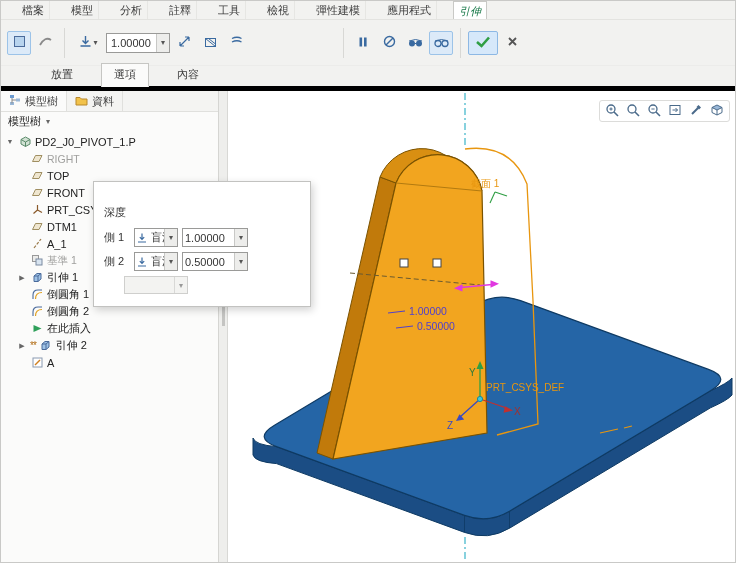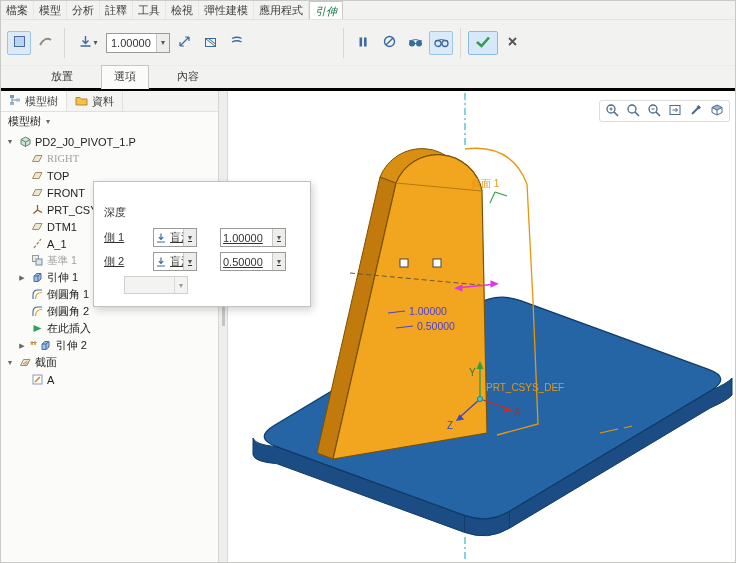--- a/index.html
+++ b/index.html
@@ -2,35 +2,35 @@
 <html><head>
 <meta charset="utf-8">
 <style>
   *{box-sizing:border-box;margin:0;padding:0;}
   html,body{width:736px;height:563px;}
   body{font-family:"Liberation Sans","DejaVu Sans",sans-serif;font-size:11px;color:#333;
        background:#fff;overflow:hidden;position:relative;border:1px solid #c9c9c7;}
 
   
   .ribbon-tabs{height:19px;background:#f2f2f0;display:flex;align-items:stretch;border-bottom:1px solid #e3e3e0;}
-  .rtab{padding:0 5px;line-height:18px;color:#3c3c3c;border-right:1px solid #e6e6e3;white-space:nowrap;}
+  .rtab{padding:0 5px;line-height:18px;color:#3c3c3c;border-right:1px solid #e6e6e3;white-space:nowrap;margin-left:16px;}
   .rtab.active{background:#fff;border:1px solid #c9c9c6;border-bottom:none;color:#1a7a4a;font-style:italic;}
   .toolbar{height:46px;background:#f2f2f0;display:flex;align-items:center;padding:0 6px;gap:2px;border-bottom:1px solid #ececea;}
   .tb-btn{width:24px;height:24px;display:flex;align-items:center;justify-content:center;border:1px solid transparent;border-radius:2px;flex:none;}
   .tb-btn.pressed{background:#dceaf8;border-color:#9cc3e8;}
   .tb-btn.ok-btn{width:30px;background:#d6e8fa;border-color:#8db8e4;}
   .tb-sep{width:1px;height:30px;background:#d8d8d5;margin:0 5px;flex:none;}
   .combo{height:20px;background:#fff;border:1px solid #9a9a98;display:flex;align-items:center;flex:none;}
   .combo .val{padding:0 4px;flex:1;white-space:nowrap;overflow:hidden;}
   .combo .arrow{width:13px;height:100%;border-left:1px solid #c8c8c6;background:#ededeb;display:flex;align-items:center;justify-content:center;font-size:8px;color:#555;}
   .depth-combo{width:64px;}
   .tb-gap{width:86px;flex:none;}
 
   
-  .dash-tabs{height:25px;background:#f2f2f0;border-bottom:3px solid #000000;display:flex;align-items:flex-end;padding-left:38px;gap:16px;}
+  .dash-tabs{height:25px;background:#f2f2f0;border-bottom:5px solid #000000;display:flex;align-items:flex-end;padding-left:38px;gap:16px;}
   .dtab{padding:3px 12px 4px;color:#3c3c3c;}
   .dtab.active{background:#fbfbfa;border:1px solid #c6c6c3;border-bottom:1px solid #fbfbfa;margin-bottom:-1px;}
 
   
   .main{display:flex;height:471px;position:relative;}
   .navigator{width:218px;background:#fbfbfa;border-right:1px solid #d5d5d2;display:flex;flex-direction:column;overflow:hidden;}
   .nav-tabs{height:21px;display:flex;border-bottom:1px solid #e0e0dd;background:#f4f4f2;}
   .nav-tab{display:flex;align-items:center;gap:4px;padding:0 8px;border-right:1px solid #e0e0dd;color:#444;white-space:nowrap;}
   .nav-tab.active{background:#fbfbfa;}
   .pane-title{height:19px;display:flex;align-items:center;gap:5px;padding:0 7px;color:#222;}
@@ -48,21 +48,21 @@
   .scene{position:absolute;left:0;top:0;width:100%;height:100%;}
 
   
   .view-toolbar{position:absolute;top:9px;right:5px;display:flex;gap:3px;background:#fff;border:1px solid #dcdcda;border-radius:3px;padding:2px 3px;}
   .vt-btn{width:18px;height:16px;display:flex;align-items:center;justify-content:center;}
 
   
   .options-panel{position:absolute;left:92px;top:90px;width:218px;background:#fff;border:1px solid #c2c2c0;
                  box-shadow:2px 3px 8px rgba(0,0,0,.18);padding:23px 10px 12px;z-index:20;}
   .op-title{color:#333;margin-bottom:8px;}
-  .op-row{display:flex;align-items:center;gap:23px;margin-bottom:5px;text-decoration:underline;}
+  .op-row{display:flex;align-items:center;gap:4px;margin-bottom:5px;}
   .op-row .sl{width:26px;color:#333;}
   .mini-combo{height:19px;background:#fff;border:1px solid #9a9a98;display:flex;align-items:center;}
   .type-combo{width:44px;}
   .valu-combo{width:66px;}
   .mini-combo .micon{width:14px;display:flex;justify-content:center;}
   .mini-combo .val{flex:1;padding:0 2px;white-space:nowrap;overflow:hidden;}
   .mini-combo .arrow{width:13px;height:100%;border-left:1px solid #c8c8c6;background:#ededeb;display:flex;align-items:center;justify-content:center;font-size:8px;color:#555;}
   .op-check{display:flex;align-items:center;gap:5px;color:#ababab;margin:8px 0 0 4px;}
   .cbox{width:11px;height:11px;border:1px solid #c6c6c4;background:#f6f6f4;flex:none;}
   .taper-combo{width:64px;height:18px;margin:5px 0 0 20px;background:#f3f3f1;border:1px solid #cfcfcd;display:flex;align-items:center;}
@@ -228,21 +228,21 @@
         <div class="trow" style="padding-left: 4px;">
           <span class="twist">▼</span>
           <span class="ticon">
             <svg width="13" height="13">
               <path d="M2 4.5 L6.5 2 L11 4.5 V9 L6.5 11.5 L2 9 Z" fill="#d2e2d4" stroke="#5a8a6a"></path>
               <path d="M2 4.5 L6.5 7 L11 4.5 M6.5 7 V11.5" fill="none" stroke="#5a8a6a"></path>
             </svg>
           </span>
           <span class="tlabel">PD2_J0_PIVOT_1.P</span>
         </div>
-        <div class="trow dim" style="padding-left: 16px; font-family: Liberation Serif, serif;">
+        <div class="trow dim" style="padding-left: 16px;">
           <span class="twist"></span>
           <span class="ticon">
             <svg width="13" height="13">
               <path d="M1.5 9.5 L4.5 3.5 H11 L8 9.5 Z" fill="#efe6cf" stroke="#a08f62"></path>
             </svg>
           </span>
           <span class="tlabel">RIGHT</span>
         </div>
         <div class="trow" style="padding-left: 16px;">
           <span class="twist"></span>
@@ -341,30 +341,20 @@
         <div class="trow" style="padding-left: 16px;">
           <span class="twist">▶</span>
           <span class="tflag">**</span>
           <span class="ticon">
             <svg width="13" height="13">
               <path d="M3 5 L6 2.5 H10 V8 L7 10.5 H3 Z" fill="#9ec2e6" stroke="#4a6a9a"></path>
               <path d="M3 5 H7 V10.5 M7 5 L10 2.5" fill="none" stroke="#4a6a9a"></path>
             </svg>
           </span>
           <span class="tlabel">引伸 2</span>
-        </div>
-        <div class="trow" style="padding-left: 4px;">
-          <span class="twist">▼</span>
-          <span class="ticon">
-            <svg width="13" height="13">
-              <path d="M1.5 9.5 L4.5 3.5 H11 L8 9.5 Z" fill="#f0ead8" stroke="#a08f62"></path>
-              <path d="M4 8 L8.5 5 M5.5 9 L10 6" stroke="#c08030" stroke-width="0.9"></path>
-            </svg>
-          </span>
-          <span class="tlabel">截面</span>
         </div>
         <div class="trow" style="padding-left: 16px;">
           <span class="twist"></span>
           <span class="ticon">
             <svg width="13" height="13">
               <rect x="2" y="2" width="9" height="9" fill="#fff" stroke="#8a9ab0"></rect>
               <path d="M4 9 L9 4" stroke="#d08020" stroke-width="1.4"></path>
             </svg>
           </span>
           <span class="tlabel">A</span>

